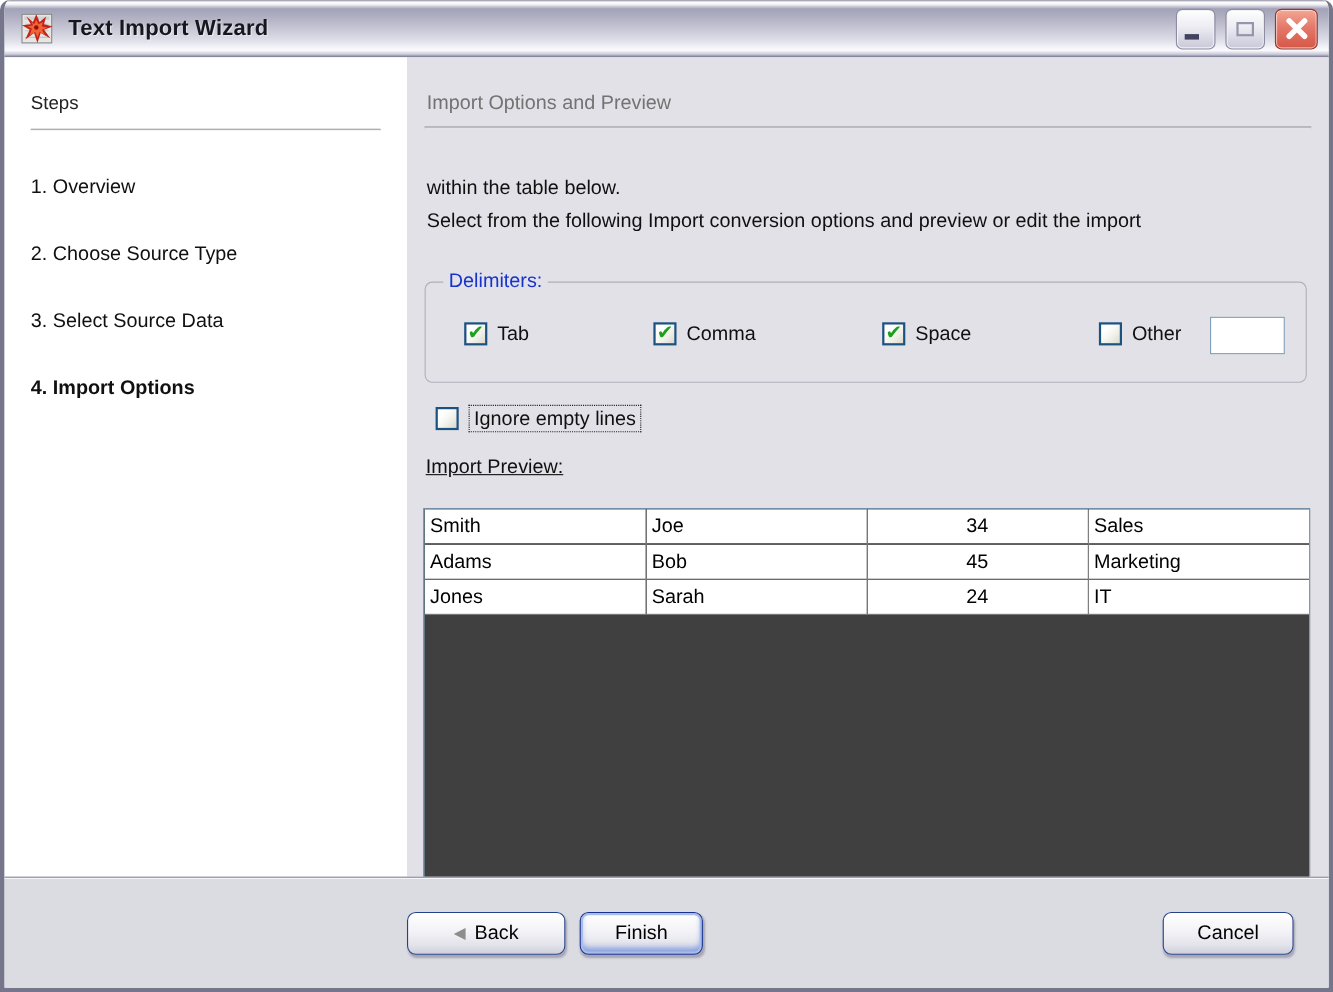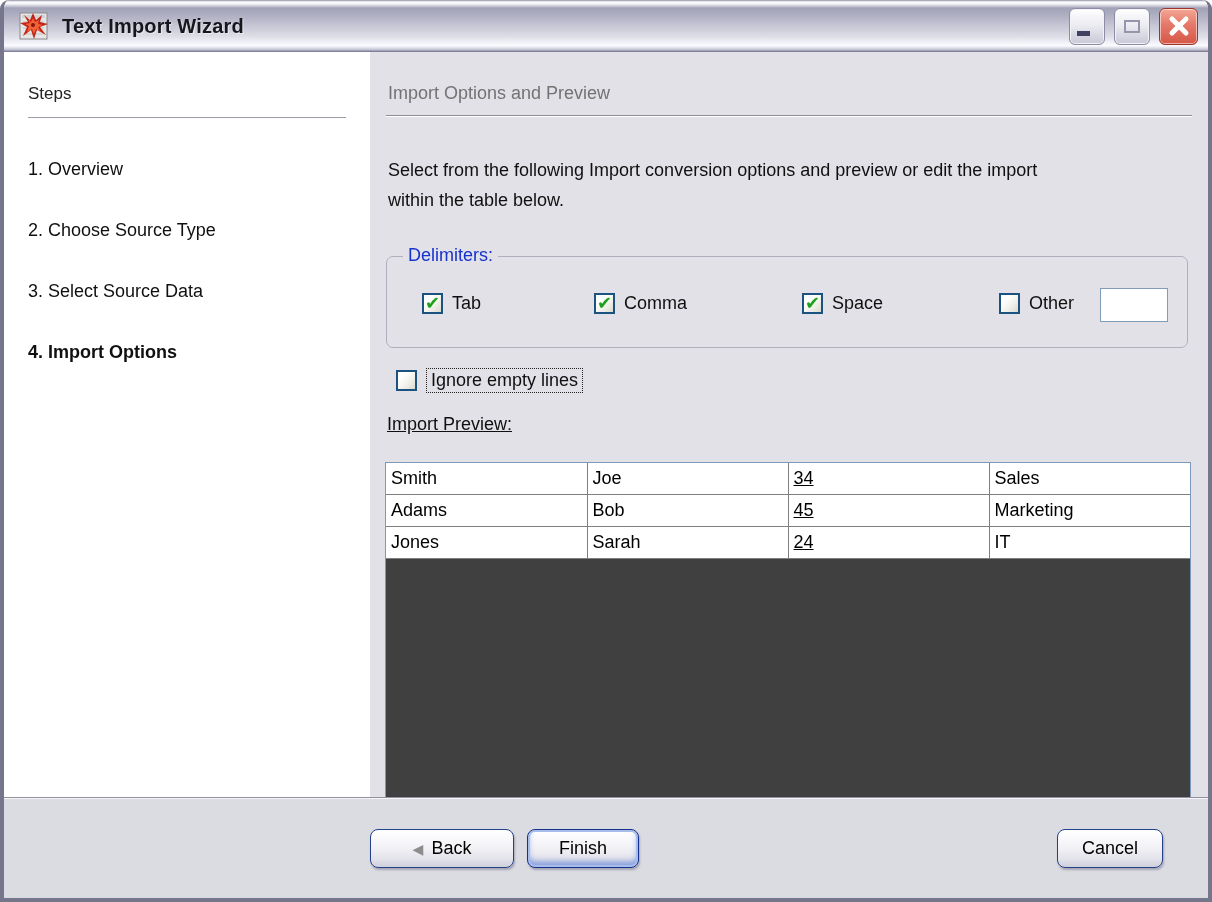--- a/index.html
+++ b/index.html
@@ -80,38 +80,38 @@
     border:1px solid #7b99b8; background:#404040; overflow:hidden;
   }
   .pv-box table { width:100%; border-collapse:collapse; table-layout:fixed; }
   .pv-box td {
     border:1px solid #7f7f7f; background:#ffffff; height:31px;
     padding:0 5px; font-size:18px; color:#000; overflow:hidden; white-space:nowrap;
   }
   .pv-box tr td:first-child { border-left:none; }
   .pv-box tr td:last-child  { border-right:none; }
   .pv-box tr:first-child td { border-top:none; }
-  .pv-box td.num { text-align:left;text-decoration:underline; }
+  .pv-box td.num { text-align:center; }
   
   .footer {
     position:absolute; left:0; bottom:0; width:100%; height:101px;
     background:#dbdbe2; border-top:1px solid #92929e; box-shadow:inset 0 1px 0 #f6f6fa; box-sizing:border-box;
   }
   .btn {
     position:absolute; top:31px; height:39px; box-sizing:border-box;
     border:1px solid #24418c; border-radius:8px;
     background:linear-gradient(180deg,#ffffff 0,#f3f3f7 45%,#e2e2ea 80%,#cfcfdb 100%);
     font-family:inherit; font-size:18px; color:#000;
     box-shadow:1px 2px 2px rgba(100,100,125,.45); cursor:default;
     display:flex; align-items:center; justify-content:center; gap:8px; padding:0 10px;
   }
   .btn.back   { left:366px; width:144px; }
   .btn.finish { left:523px; width:112px; border-color:#17318e;
     box-shadow:1px 2px 2px rgba(100,100,125,.45), inset 0 0 0 2px #a9bdea, inset 0 -5px 6px #7f9ce0; }
-  .btn.cancel { left:1053px; width:106px; }
+  .btn.cancel { left:1053px; width:119px; }
   .arrow { color:#8d8d8d; font-size:14px; font-family:"DejaVu Sans",sans-serif; }
 </style>
 </head>
 <body>
 
 <div id="window">
 
   <div class="titlebar">
     <svg class="app-icon" viewBox="0 0 32 32">
       <rect x="2" y="3" width="27" height="26" fill="#e6e6e6" stroke="#8a8a8a"></rect>
@@ -147,22 +147,22 @@
     <div class="step">2. Choose Source Type</div>
     <div class="step">3. Select Source Data</div>
     <div class="step active">4. Import Options</div>
   </div>
 
   <div class="main">
     <div class="m-head">Import Options and Preview</div>
     <div class="m-rule"></div>
 
     <div class="desc">
+      <div>within the table below.</div>
       <div>Select from the following Import conversion options and preview or edit the import</div>
-      <div>within the table below.</div>
     </div>
 
     <div class="groupbox">
       <span class="legend">Delimiters:</span>
       <div class="di" style="left:35px">
         <span class="cbox checked"></span>
         <span class="clabel">Tab</span>
       </div>
       <div class="di" style="left:207px">
         <span class="cbox checked"></span>

